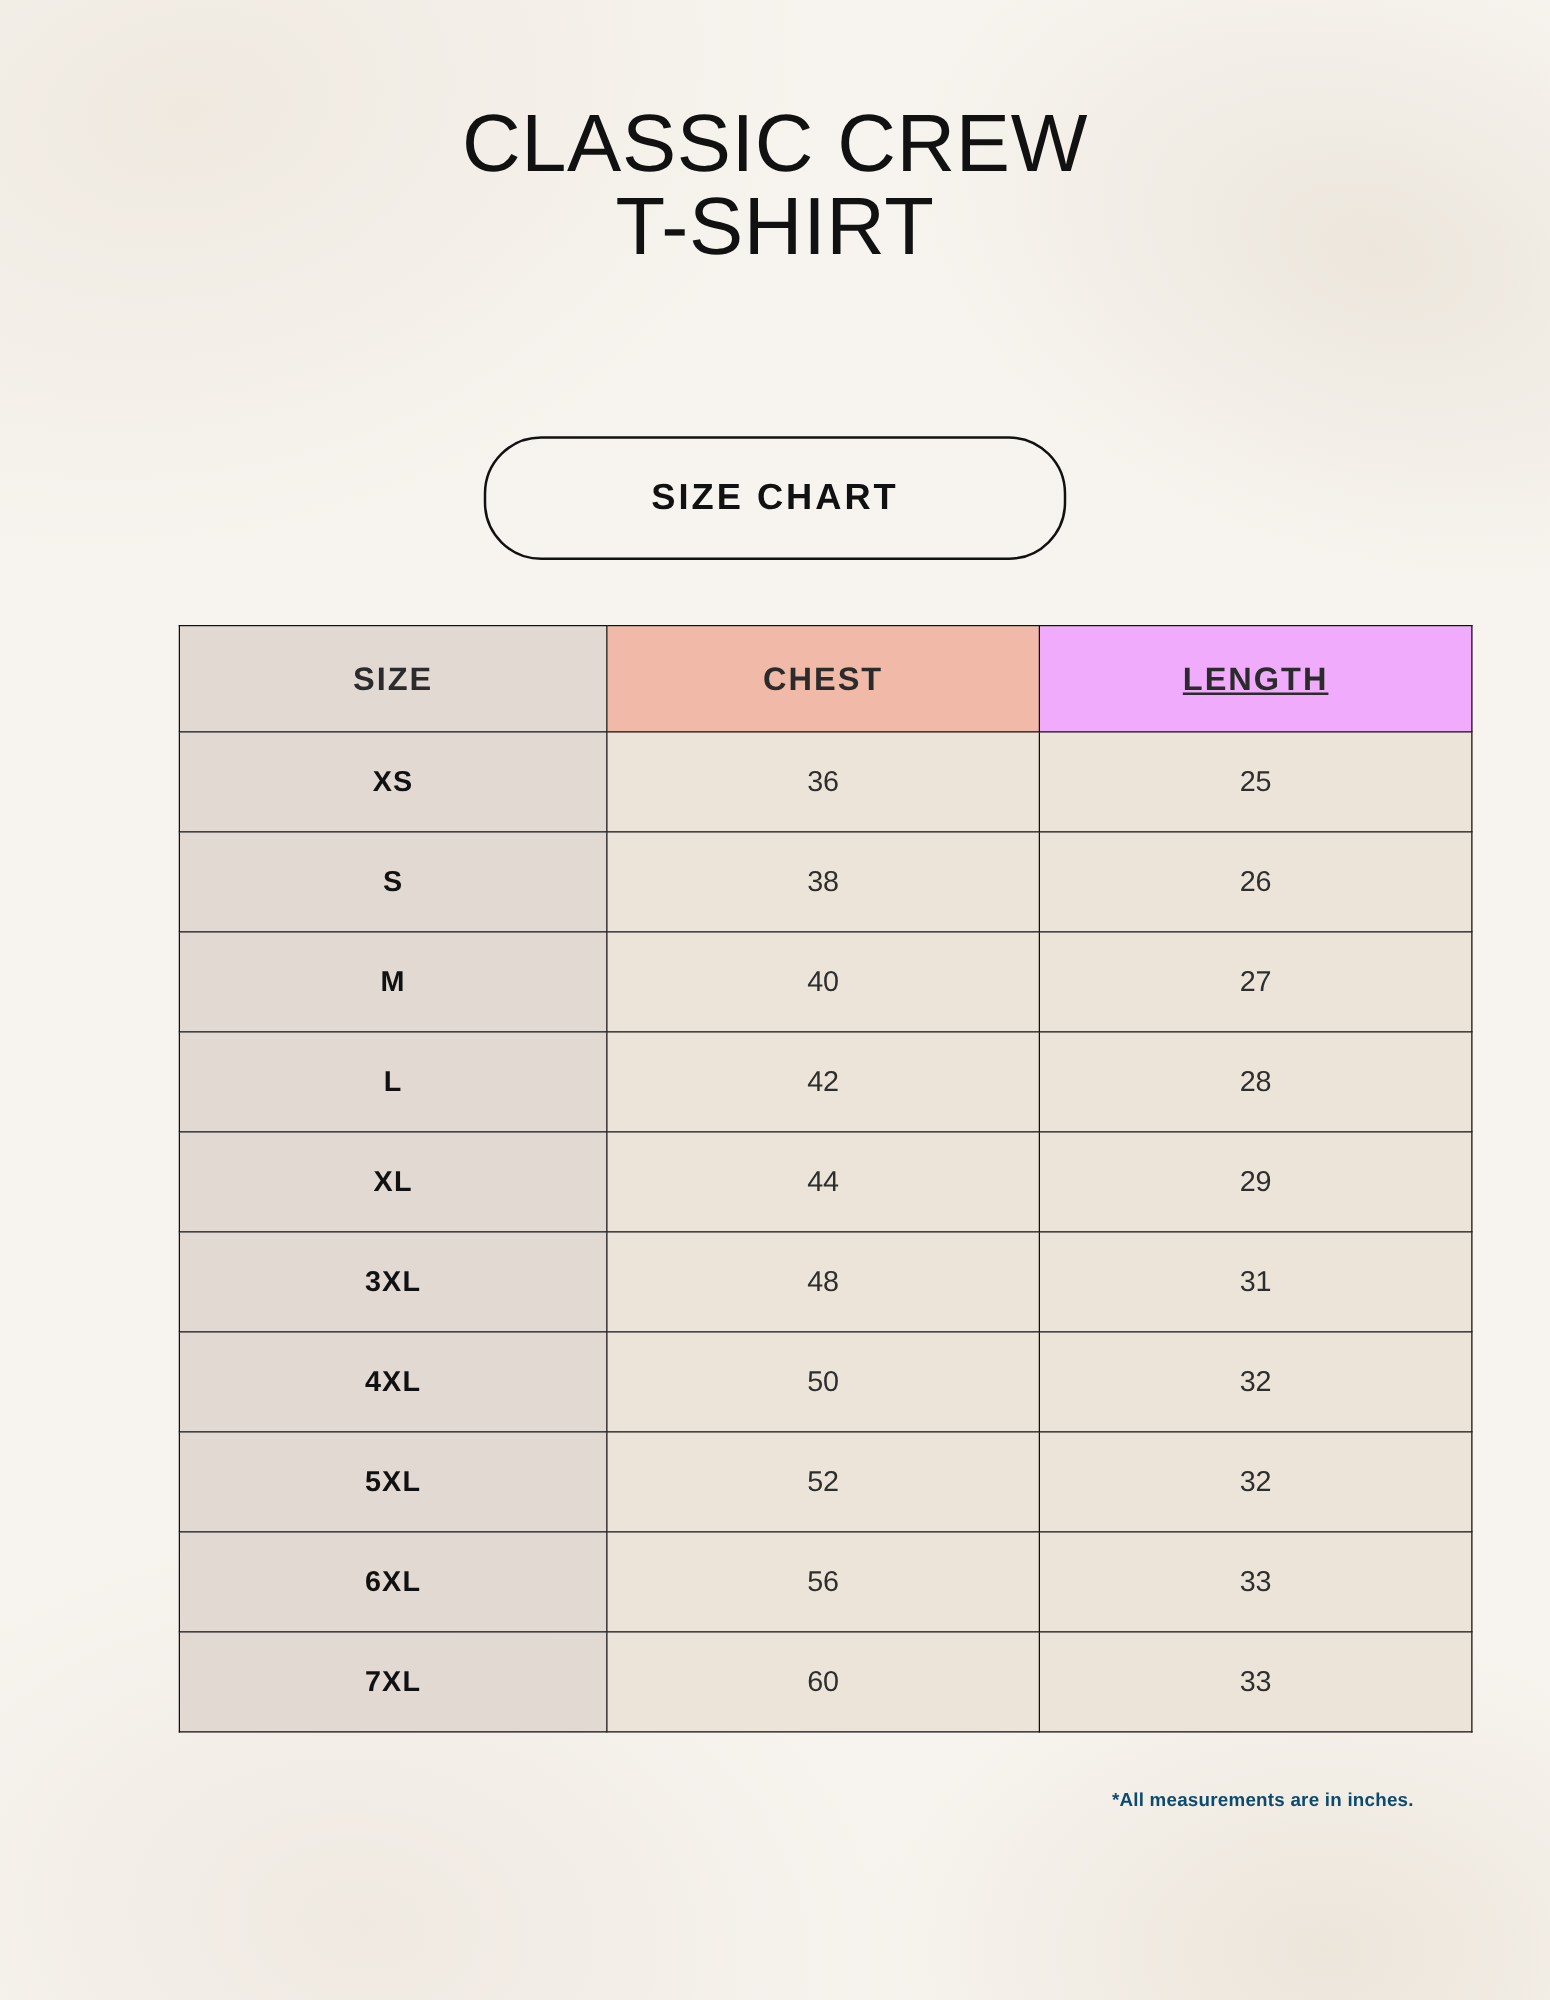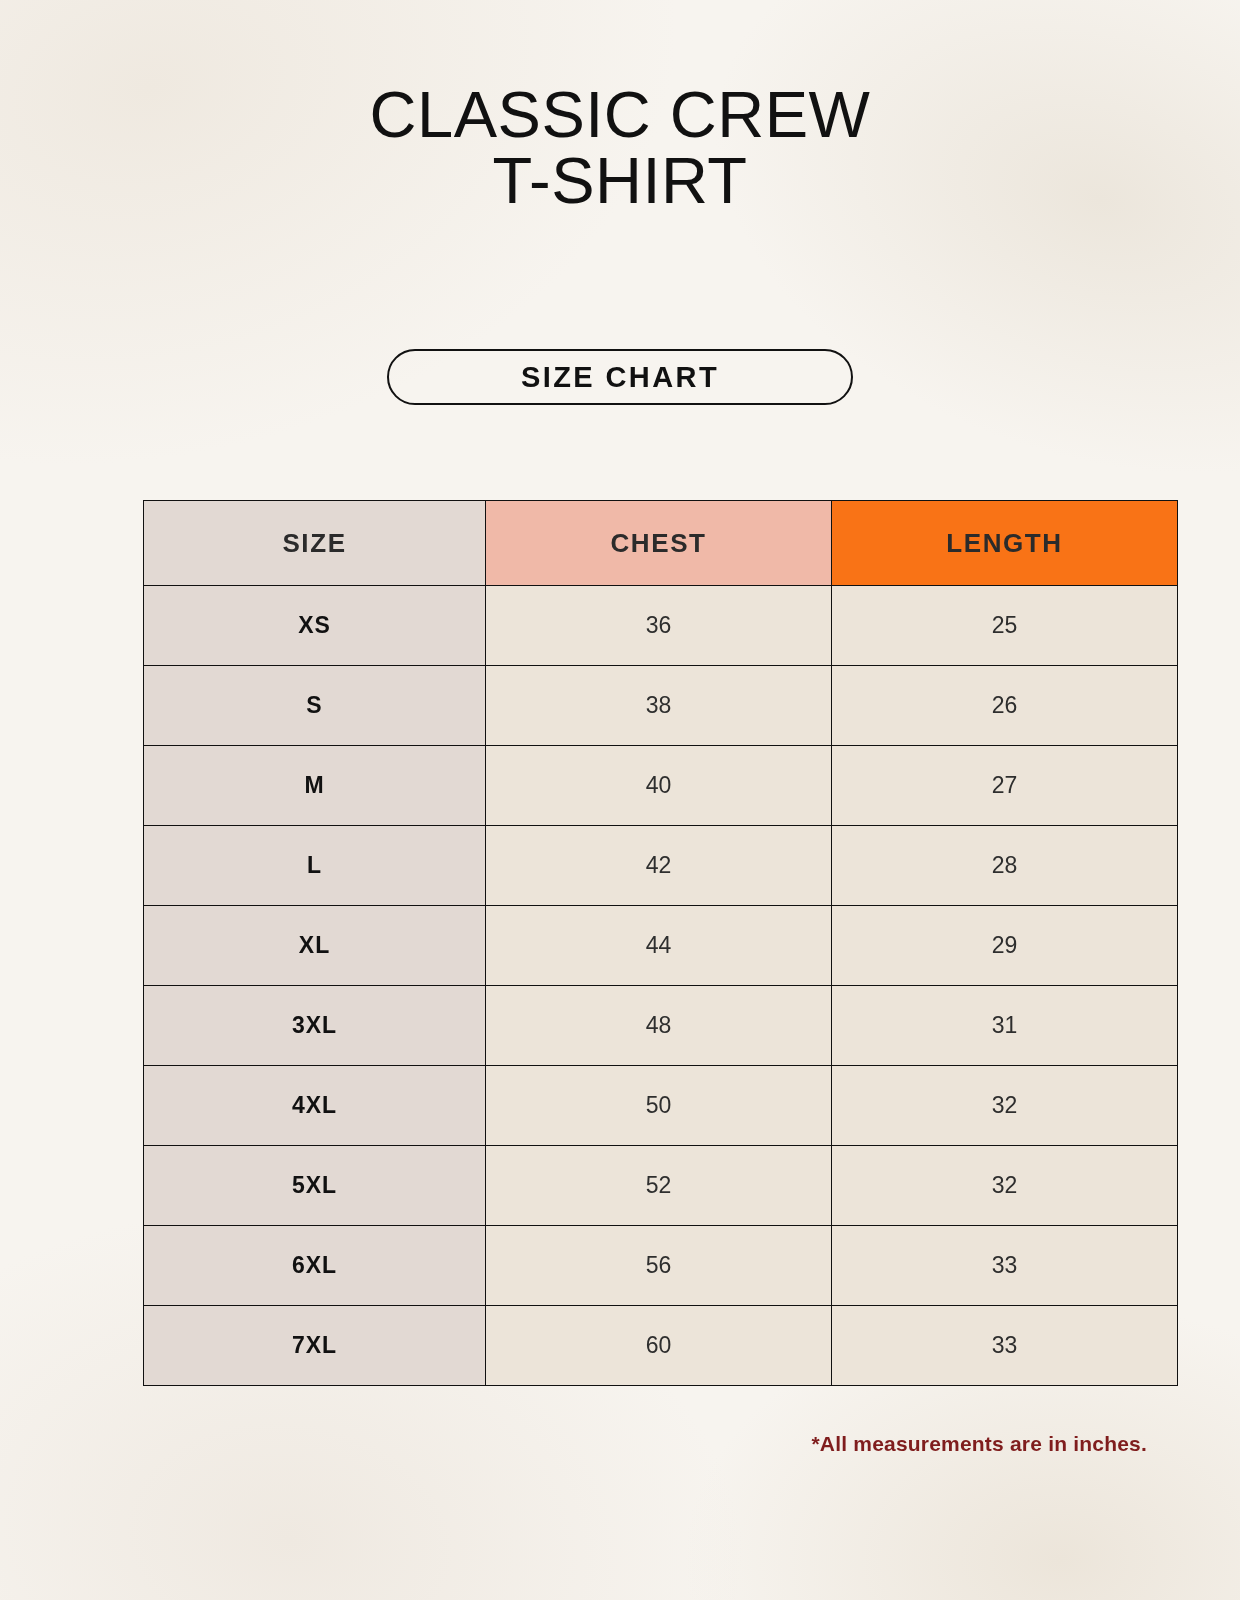--- a/index.html
+++ b/index.html
@@ -69,21 +69,21 @@
     top: 349px;
     left: 0;
     width: 1240px;
     display: flex;
     justify-content: center;
   }
   .badge {
     border: 2px solid #111111;
     border-radius: 46px;
     width: 466px;
-    height: 56px;
+    height: 99px;
     display: flex;
     align-items: center;
     justify-content: center;
     font-size: 29px;
     font-weight: 700;
     letter-spacing: 2.4px;
     color: #111111;
     box-sizing: border-box;
     background: transparent;
   }
@@ -112,21 +112,21 @@
 
   thead th {
     height: 82px;
     font-size: 26px;
     font-weight: 700;
     letter-spacing: 1.6px;
     color: #111111;
   }
   thead th.h-size { background: #e2d9d3; }
   thead th.h-chest { background: #f0b9a8; }
-  thead th.h-length { background: #f97316; }
+  thead th.h-length { background: #f0abfc; text-decoration: underline; }
 
   tbody td {
     height: 77px;
     font-size: 23px;
   }
   tbody td.cell-size {
     background: #e2d9d3;
     font-weight: 700;
     letter-spacing: 1px;
     color: #111111;
@@ -136,25 +136,24 @@
     font-weight: 400;
     color: #2e2e2e;
   }
 
   .footnote {
     position: absolute;
     top: 1432px;
     left: 0;
     width: 1131px;
     text-align: right;
-    font-size: 21px;
-    font-weight: 700;
-    color: #7f1d1d;
+    font-size: 15px;
+    font-weight: 700;
+    color: #0c4a6e;
     letter-spacing: 0.2px;
-    padding-left: 16px;
   }
 </style>
 </head>
 <body>
 
 <div class="page">
 
   <div class="bg-wash wash-1"></div>
   <div class="bg-wash wash-2"></div>
   <div class="bg-wash wash-3"></div>

